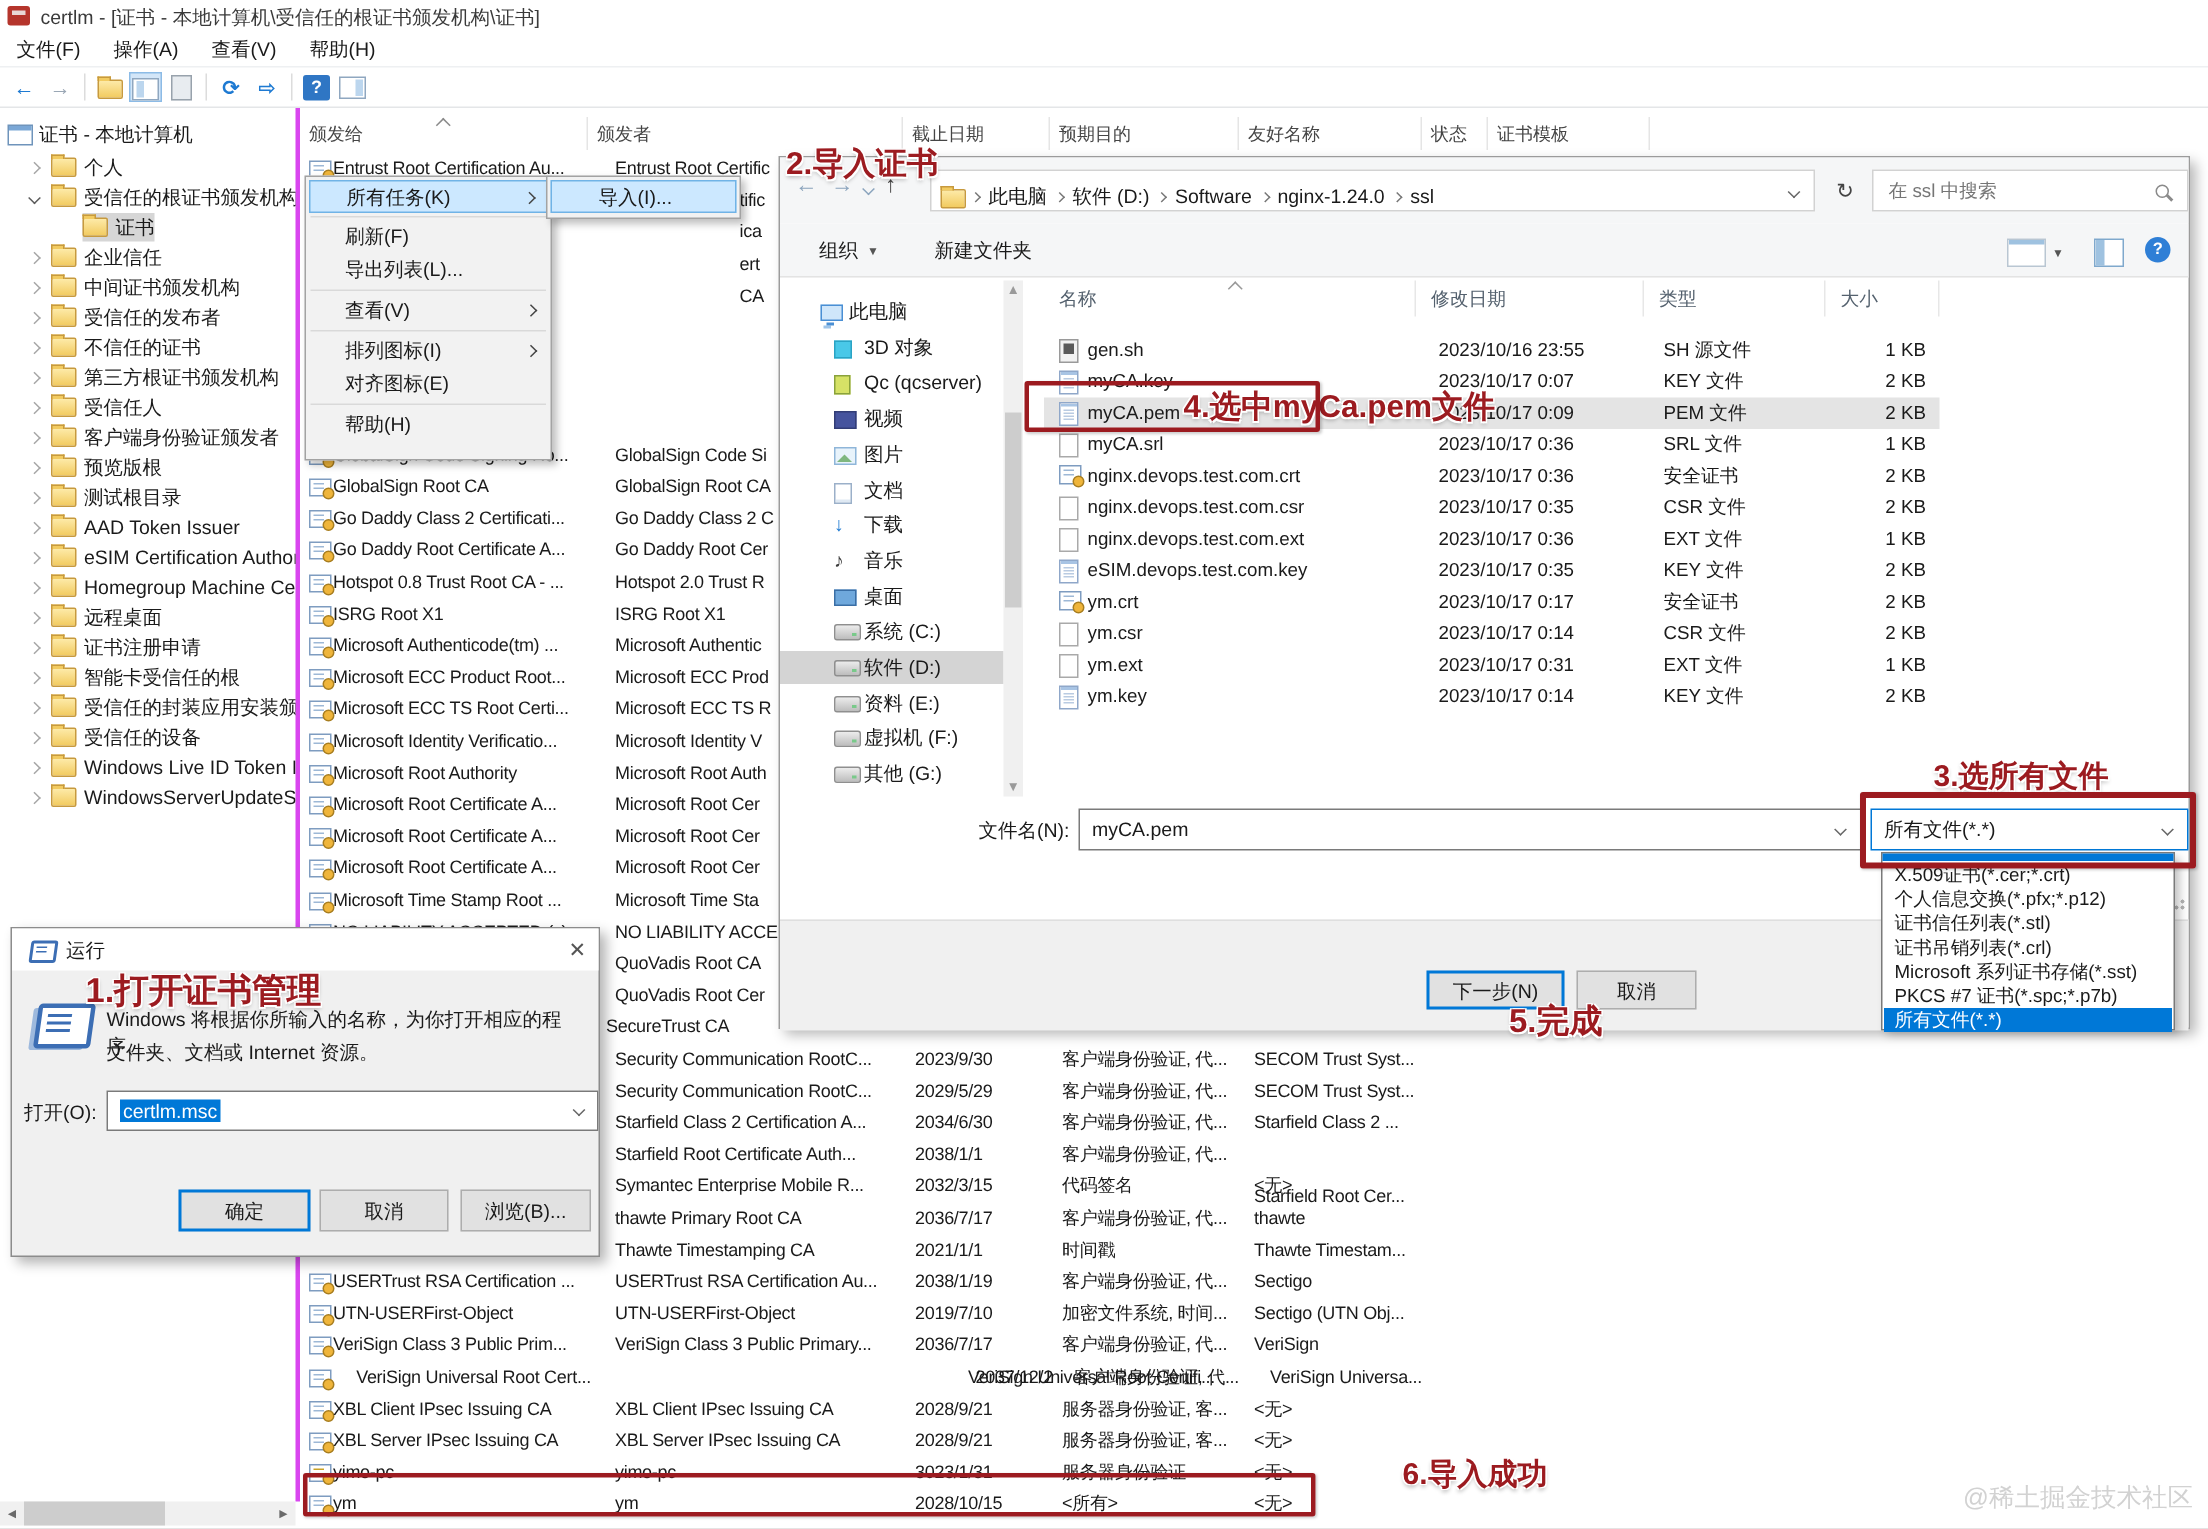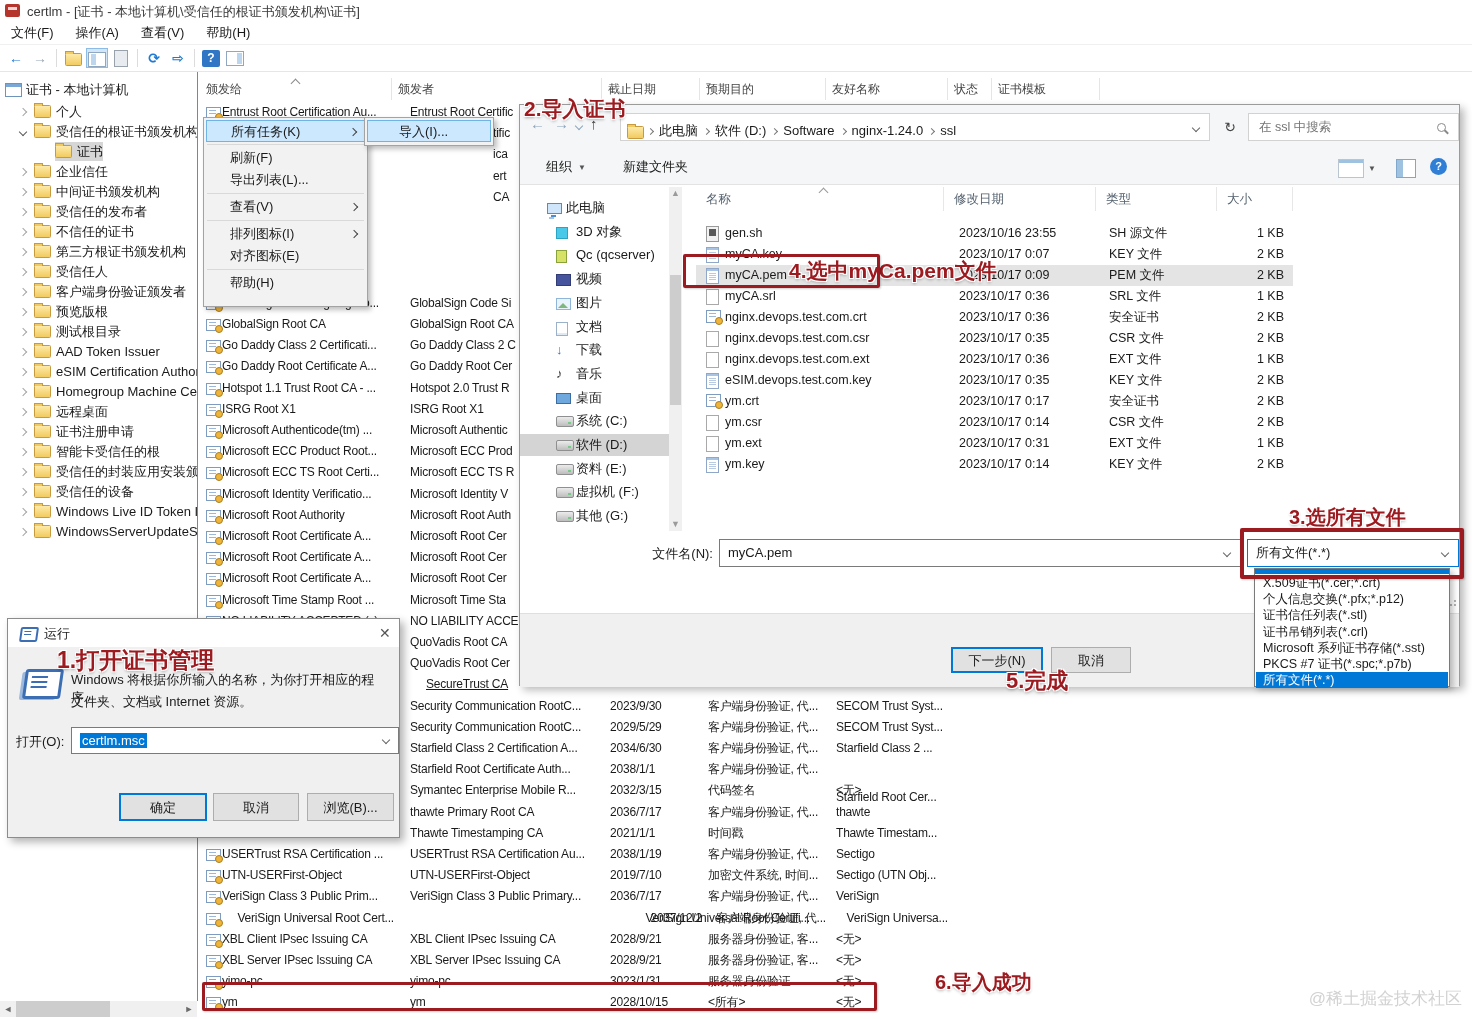--- a/index.html
+++ b/index.html
@@ -18,21 +18,21 @@
   .tbsep{width:1px;height:18px;background:#dcdcdc;margin:0 4px;}
   .pressed{background:#d3e6f8;border:1px solid #8cbbe6;box-sizing:border-box;}
   .blue{color:#1e7ad2;font-weight:bold;}
   .gray{color:#9aa7b5;font-weight:bold;}
   .helpsq{background:#2f76c4;color:#fff;font-weight:bold;font-size:12px;border-radius:2px;width:18px;height:17px;line-height:17px;margin:0 3px;}
   .boxic{width:16px;height:13px;border:1px solid #8fa7c0;background:#fff;margin:3px auto;}
   .boxic.lft::after{content:"";position:absolute;left:4px;top:5px;width:5px;height:11px;background:#bcd6ee;}
   .boxic.rgt::after{content:"";position:absolute;right:4px;top:5px;width:5px;height:11px;background:#bcd6ee;}
   .clipic{width:12px;height:15px;border:1px solid #98a2ac;background:#e8ecf0;margin:2px auto;}
   
-  #treepanel{left:0;top:72px;width:197px;height:929px;border-right:1px solid #d946ef;font-size:13px;overflow:hidden;}
+  #treepanel{left:0;top:72px;width:197px;height:929px;border-right:3px solid #d946ef;font-size:13px;overflow:hidden;}
   .titem{position:absolute;height:19px;line-height:19px;white-space:nowrap;}
   .tchev{position:absolute;width:5px;height:5px;border-right:1.4px solid #a6a6a6;border-bottom:1.4px solid #a6a6a6;transform:rotate(-45deg);top:7px;}
   .tchev.open{transform:rotate(45deg);border-color:#5a5a5a;}
   .folder-ic{position:absolute;width:15px;height:11px;background:linear-gradient(#fdeaa8,#f2cb60);border:1px solid #c79a3e;border-radius:1.5px;top:4px;}
   .folder-ic::before{content:"";position:absolute;left:-1px;top:-3px;width:7px;height:2px;background:#f2cb60;border:1px solid #c79a3e;border-bottom:none;}
   .rootic{position:absolute;width:15px;height:12px;border:1px solid #6f94bb;background:#fff;top:3px;}
   .rootic::before{content:"";position:absolute;left:0;top:0;width:100%;height:3px;background:#7aa7d6;}
   
   .hdr{position:absolute;top:78px;height:22px;line-height:22px;font-size:12px;color:#454545;border-right:1px solid #e5e5e5;padding-left:6px;box-sizing:border-box;background:#fff;white-space:nowrap;overflow:hidden;}
   .caret{position:absolute;width:6px;height:6px;border-left:1px solid #8a8a8a;border-top:1px solid #8a8a8a;transform:rotate(45deg);}
@@ -347,21 +347,21 @@
         <div class="crow-cell" style="left: 22px; width: 172px; overflow: hidden;">Go Daddy Class 2 Certificati...</div>
         <div class="crow-cell" style="left: 210px; width: 400px; overflow: hidden;">Go Daddy Class 2 C</div>
       </div>
       <div class="abs" style="left: 200px; top: 356.4px; width: 1272px; height: 21px;">
         <div class="cert-ic" style="left: 6px; top: 5px;"></div>
         <div class="crow-cell" style="left: 22px; width: 172px; overflow: hidden;">Go Daddy Root Certificate A...</div>
         <div class="crow-cell" style="left: 210px; width: 400px; overflow: hidden;">Go Daddy Root Cer</div>
       </div>
       <div class="abs" style="left: 200px; top: 377.6px; width: 1272px; height: 21px;">
         <div class="cert-ic" style="left: 6px; top: 5px;"></div>
-        <div class="crow-cell" style="left: 22px; width: 172px; overflow: hidden;">Hotspot 1.1 Trust Root CA - ...</div>
+        <div class="crow-cell" style="left: 22px; width: 172px; overflow: hidden;">Hotspot 0.8 Trust Root CA - ...</div>
         <div class="crow-cell" style="left: 210px; width: 400px; overflow: hidden;">Hotspot 2.0 Trust R</div>
       </div>
       <div class="abs" style="left: 200px; top: 398.8px; width: 1272px; height: 21px;">
         <div class="cert-ic" style="left: 6px; top: 5px;"></div>
         <div class="crow-cell" style="left: 22px; width: 172px; overflow: hidden;">ISRG Root X1</div>
         <div class="crow-cell" style="left: 210px; width: 400px; overflow: hidden;">ISRG Root X1</div>
       </div>
       <div class="abs" style="left: 200px; top: 420px; width: 1272px; height: 21px;">
         <div class="cert-ic" style="left: 6px; top: 5px;"></div>
         <div class="crow-cell" style="left: 22px; width: 172px; overflow: hidden;">Microsoft Authenticode(tm) ...</div>
@@ -412,21 +412,21 @@
         <div class="crow-cell" style="left: 22px; width: 172px; overflow: hidden;">NO LIABILITY ACCEPTED (c)...</div>
         <div class="crow-cell" style="left: 210px; width: 400px; overflow: hidden;">NO LIABILITY ACCE</div>
       </div>
       <div class="abs" style="left: 200px; top: 632px; width: 1272px; height: 21px;">
         <div class="crow-cell" style="left: 210px; width: 400px; overflow: hidden;">QuoVadis Root CA</div>
       </div>
       <div class="abs" style="left: 200px; top: 653.2px; width: 1272px; height: 21px;">
         <div class="crow-cell" style="left: 210px; width: 400px; overflow: hidden;">QuoVadis Root Cer</div>
       </div>
       <div class="abs" style="left: 200px; top: 674.4px; width: 1272px; height: 21px;">
-        <div class="crow-cell" style="left: 226px; width: 400px; overflow: hidden; text-decoration: underline;">SecureTrust CA</div>
+        <div class="crow-cell" style="left: 204px; width: 400px; overflow: hidden;">SecureTrust CA</div>
       </div>
       <div class="abs" style="left: 200px; top: 695.6px; width: 1272px; height: 21px;">
         <div class="crow-cell" style="left: 210px; width: 400px; overflow: hidden;">Security Communication RootC...</div>
         <div class="crow-cell" style="left: 410px; width: 92px;">2023/9/30</div>
         <div class="crow-cell" style="left: 508px; width: 118px; overflow: hidden;">客户端身份验证, 代...</div>
         <div class="crow-cell" style="left: 636px; width: 112px; overflow: hidden;">SECOM Trust Syst...</div>
       </div>
       <div class="abs" style="left: 200px; top: 716.8px; width: 1272px; height: 21px;">
         <div class="crow-cell" style="left: 210px; width: 400px; overflow: hidden;">Security Communication RootC...</div>
         <div class="crow-cell" style="left: 410px; width: 92px;">2029/5/29</div>

